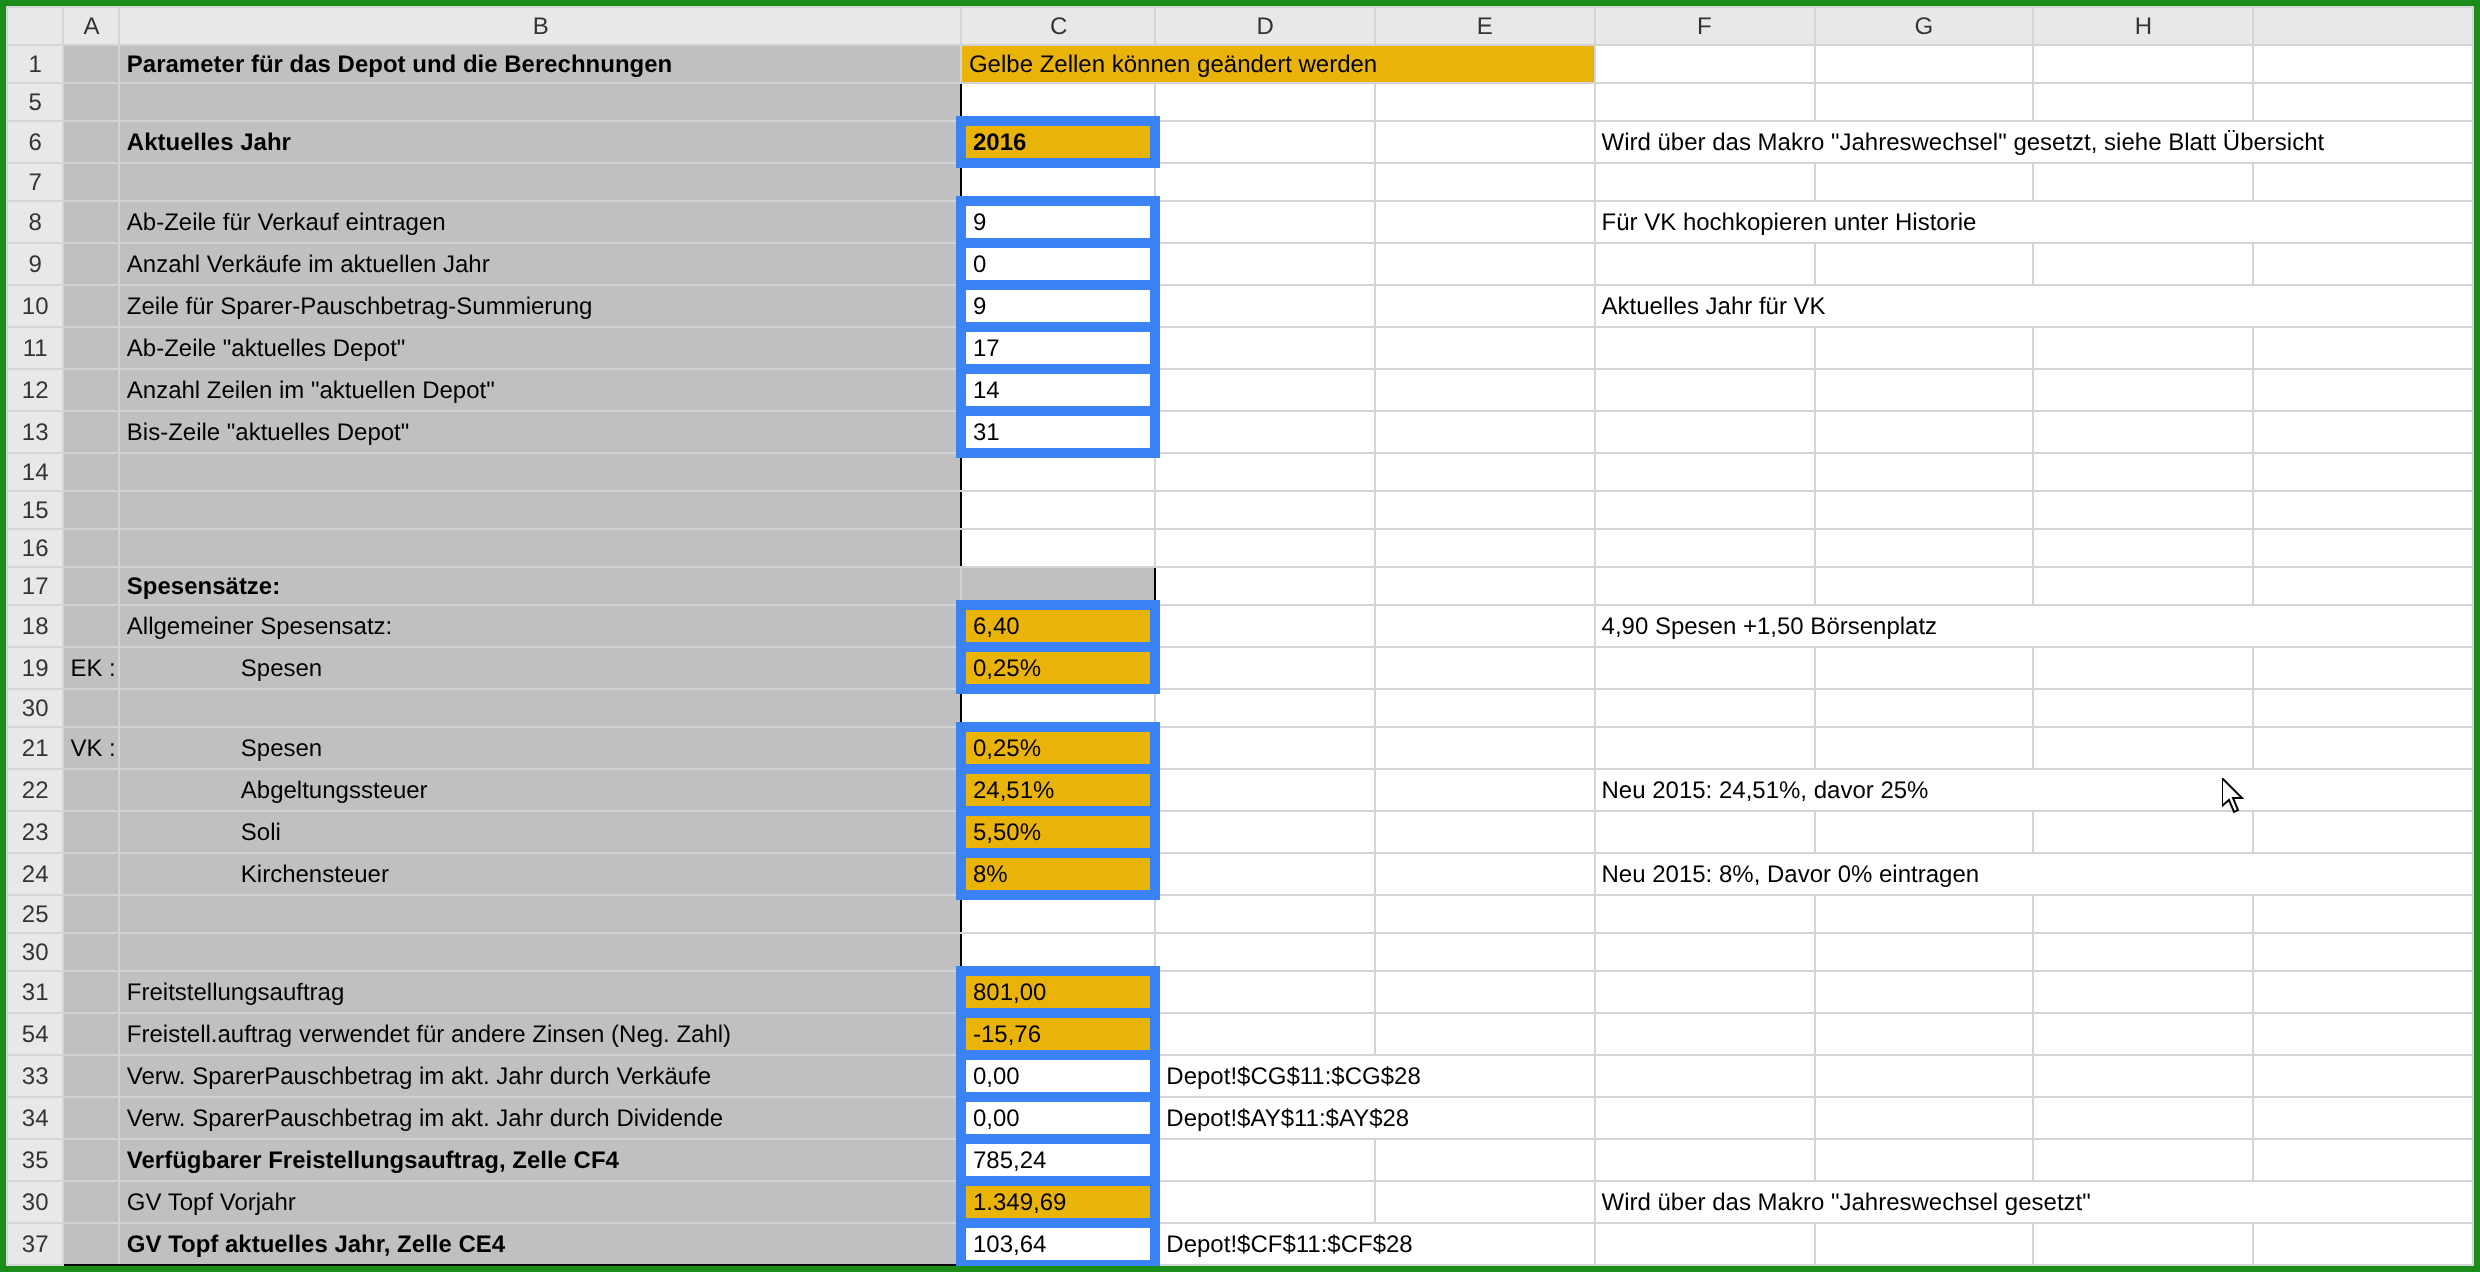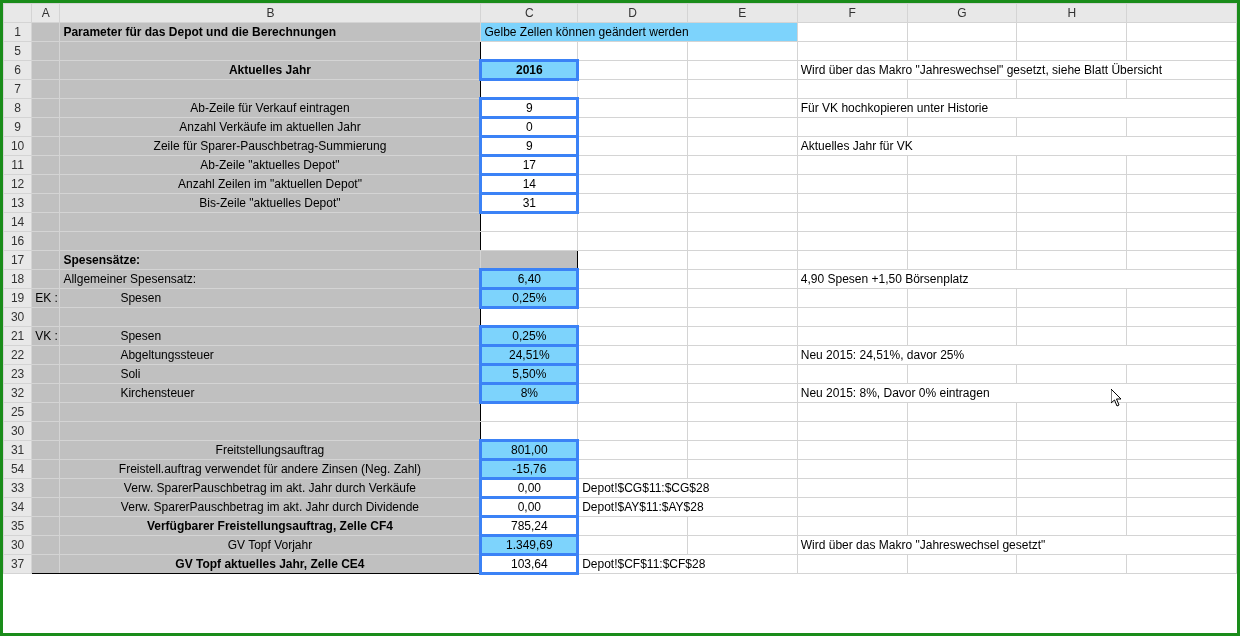--- a/index.html
+++ b/index.html
@@ -43,28 +43,28 @@
   .col-A { width: 28px; }
   .col-B { width: 418px; }
   .col-C { width: 96px; }
   .col-D { width: 109px; }
   .col-E { width: 109px; }
   .col-F { width: 109px; }
   .col-G { width: 109px; }
   .col-H { width: 109px; }
   .col-I { width: 109px; }
   .grey { background: #c0c0c0; }
-  .yellow { background: #7dd3fc; }
+  .yellow { background: #eab308; }
   .bold { font-weight: bold; }
-  .right { text-align: center; }
+  .right { text-align: left; }
   .bborder { border-bottom: 1px solid #000; }
   .rborder { border-right: 1px solid #000; }
   .lborder { border-left: 1px solid #000; }
   .tborder { border-top: 1px solid #000; margin-left: 20px; }
-  .box { border: 3px solid #3b82f6; }
+  .box { border: 5px solid #3b82f6; }
   .cursor {
     position: absolute;
     left: 1108px;
     top: 386px;
     font-size: 16px;
     color: #000;
     pointer-events: none;
   }
 </style>
 </head>
@@ -222,20 +222,32 @@
     <td class="grey rborder"></td>
     <td></td>
         <td></td>
         <td></td>
         <td></td>
         <td></td>
         <td></td>
         <td></td>
   </tr>
 
+  <tr>
+    <td class="rowhead">15</td>
+    <td class="grey lborder"></td>
+    <td class="grey rborder"></td>
+    <td></td>
+        <td></td>
+        <td></td>
+        <td></td>
+        <td></td>
+        <td></td>
+        <td></td>
+  </tr>
 
   <tr>
     <td class="rowhead">16</td>
     <td class="grey lborder"></td>
     <td class="grey rborder"></td>
     <td></td>
         <td></td>
         <td></td>
         <td></td>
         <td></td>
@@ -322,21 +334,21 @@
     <td class="yellow right box">5,50%</td>
     <td></td>
         <td></td>
         <td></td>
         <td></td>
         <td></td>
         <td></td>
   </tr>
 
   <tr>
-    <td class="rowhead">32</td>
+    <td class="rowhead">24</td>
     <td class="grey lborder"></td>
     <td class="grey rborder" style="padding-left:60px">Kirchensteuer</td>
     <td class="yellow right box">8%</td>
     <td></td>
         <td></td>
     <td colspan="4">Neu 2015: 8%, Davor 0% eintragen</td>
   </tr>
 
   <tr>
     <td class="rowhead">25</td>

